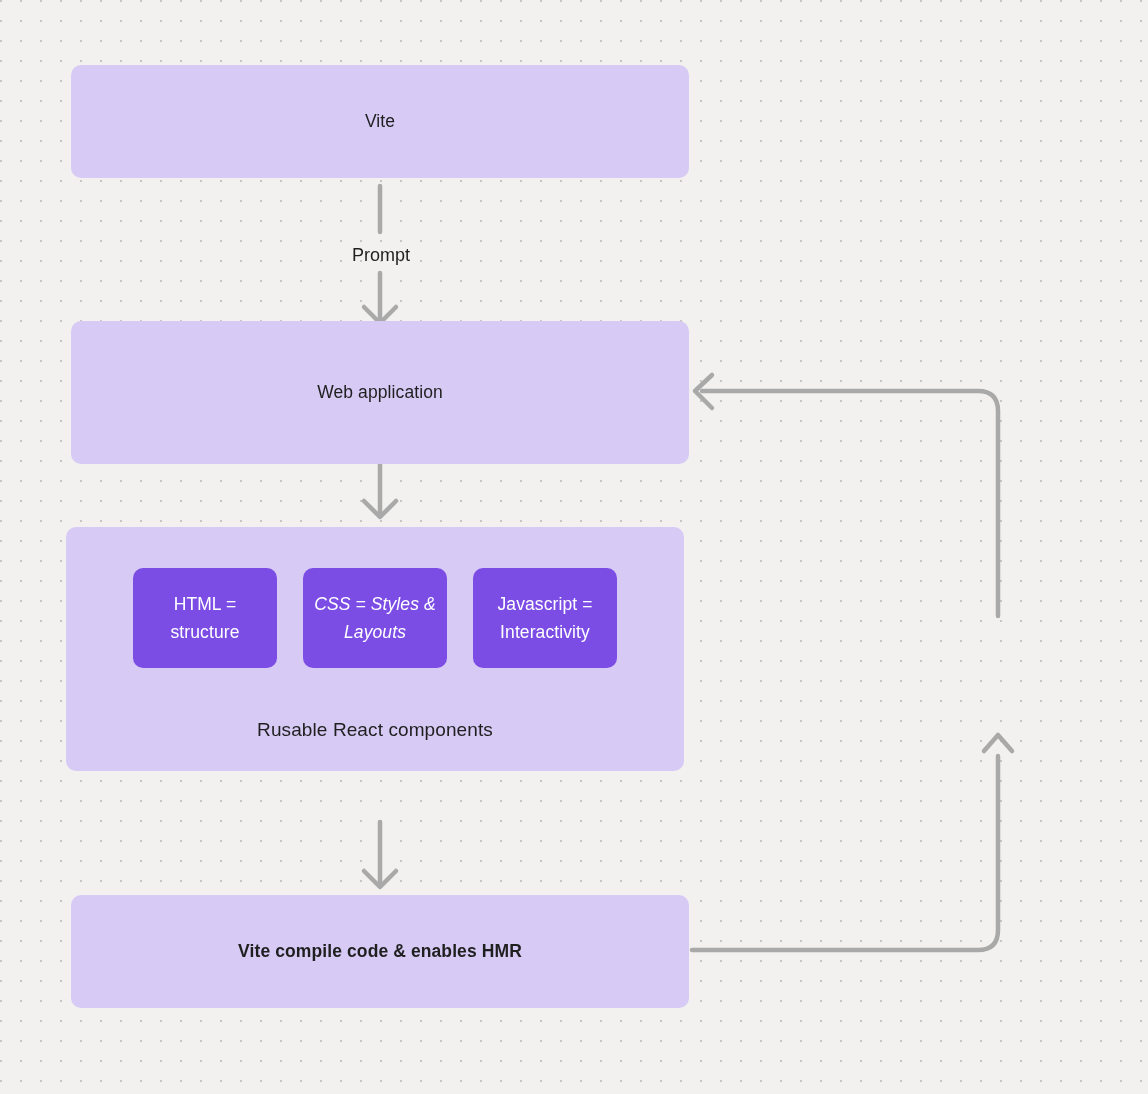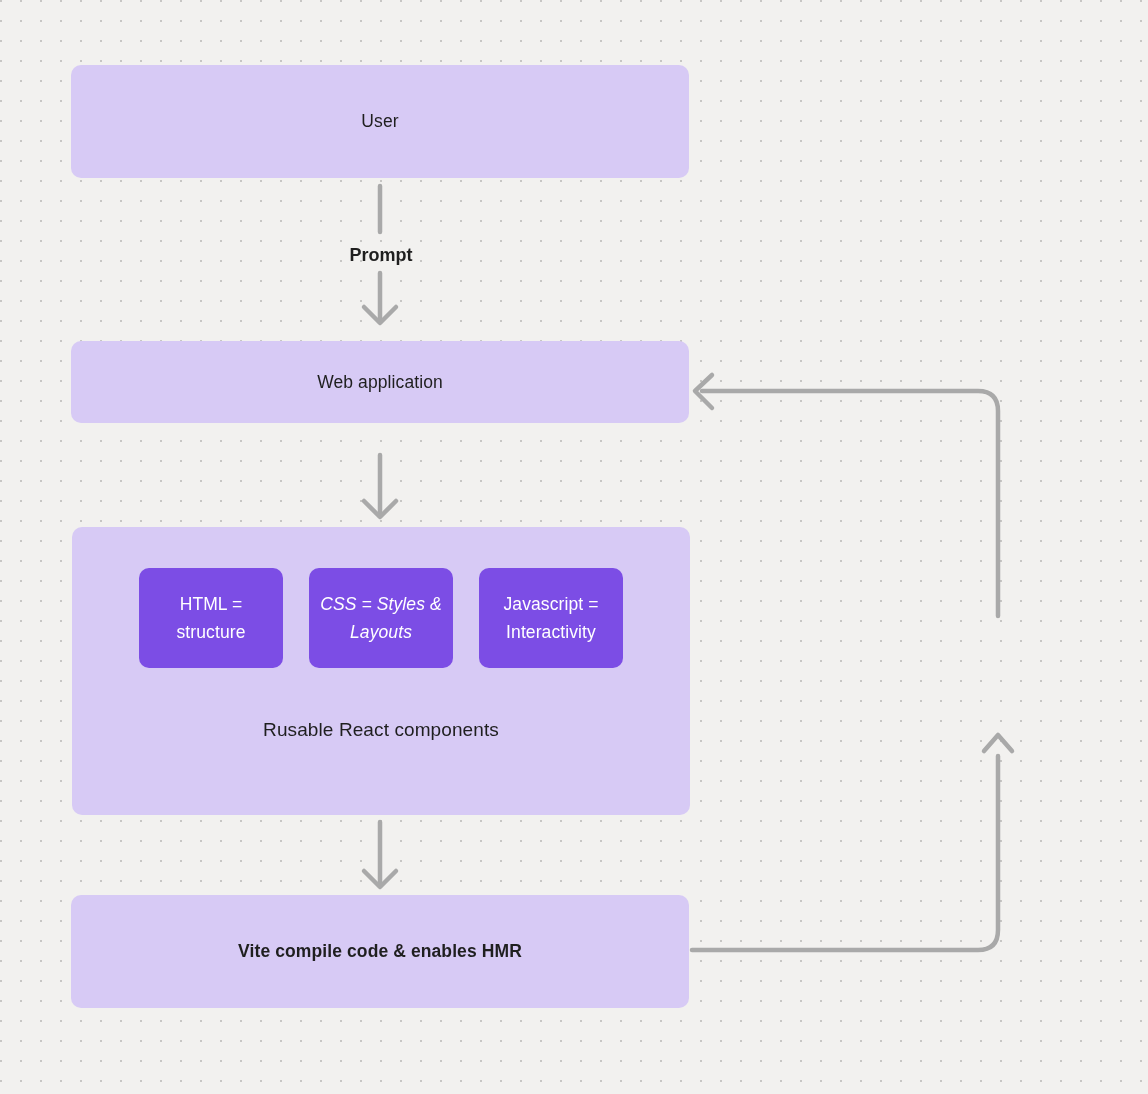--- a/index.html
+++ b/index.html
@@ -42,22 +42,22 @@
     display: flex;
     align-items: center;
     justify-content: center;
     color: var(--text, #1f1f1f);
     font-size: 17.5px;
     font-weight: 500;
     letter-spacing: 0.1px;
     box-sizing: border-box;
   }
   .node-user      { left: 71px;  top: 65px;  width: 618px; height: 113px; }
-  .node-web       { left: 71px;  top: 341px; width: 618px; height: 82px; }
-  .node-group     { left: 72px;  top: 527px; width: 618px; height: 288px; display: block; }
+  .node-web       { left: 71px;  top: 321px; width: 618px; height: 143px; }
+  .node-group     { left: 66px;  top: 527px; width: 618px; height: 244px; display: block; }
   .node-vite      { left: 71px;  top: 895px; width: 618px; height: 113px; font-weight: bold; }
   .node-render    { left: 901px; top: 616px; width: 192px; height: 111px; }
   .subnode {
     position: absolute;
     top: 41px;
     width: 144px;
     height: 100px;
     background: var(--accent-fill, #7c4de5);
     border-radius: 10px;
     color: var(--accent-text, #ffffff);
@@ -84,21 +84,21 @@
     font-weight: 500;
     color: var(--text, #1f1f1f);
   }
   .edge-label {
     position: absolute;
     left: 286px;
     top: 245px;
     width: 190px;
     text-align: center;
     font-size: 18px;
-    font-weight: 700;
+    font-weight: 400;
     color: var(--text, #1f1f1f);
   }
 </style>
 </head>
 <body>
 
 <div class="canvas">
 
   <svg class="edges-svg" viewBox="0 0 1148 1094" xmlns="http://www.w3.org/2000/svg">
 
@@ -123,21 +123,21 @@
       <path class="edge" d="M984,751 L998,735 L1012,751"></path>
     </g>
 
     <g>
       <path class="edge" d="M998,616 L998,411 Q998,391 978,391 L702,391"></path>
       <path class="edge" d="M712,375 L695,391 L712,408"></path>
     </g>
   </svg>
 
   <div class="node node-user">
-    <span>User</span>
+    <span>Vite</span>
   </div>
 
   <div class="edge-label">Prompt</div>
 
   <div class="node node-web">
     <span>Web application</span>
   </div>
 
   <div class="node node-group">
     <div class="subnode subnode-html">

